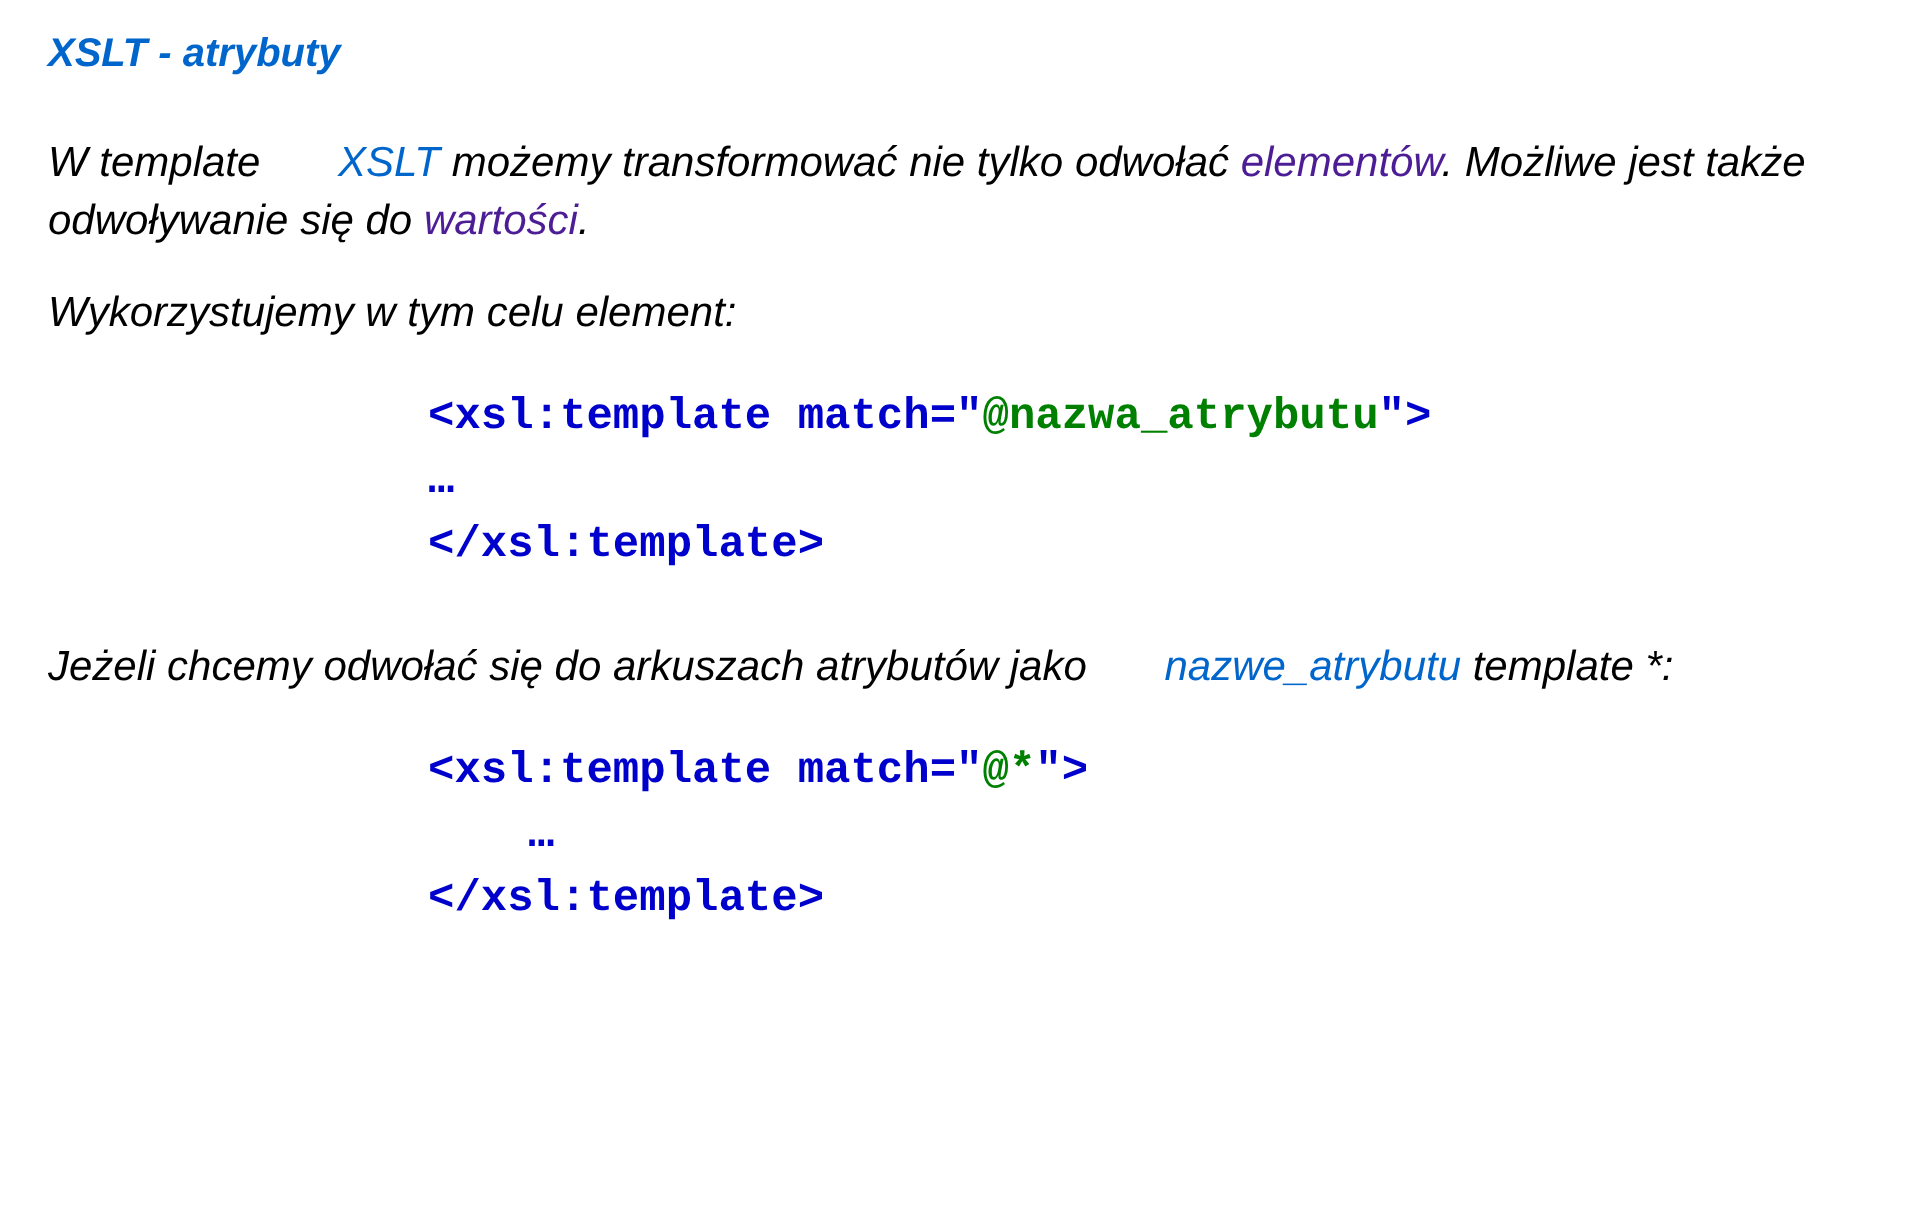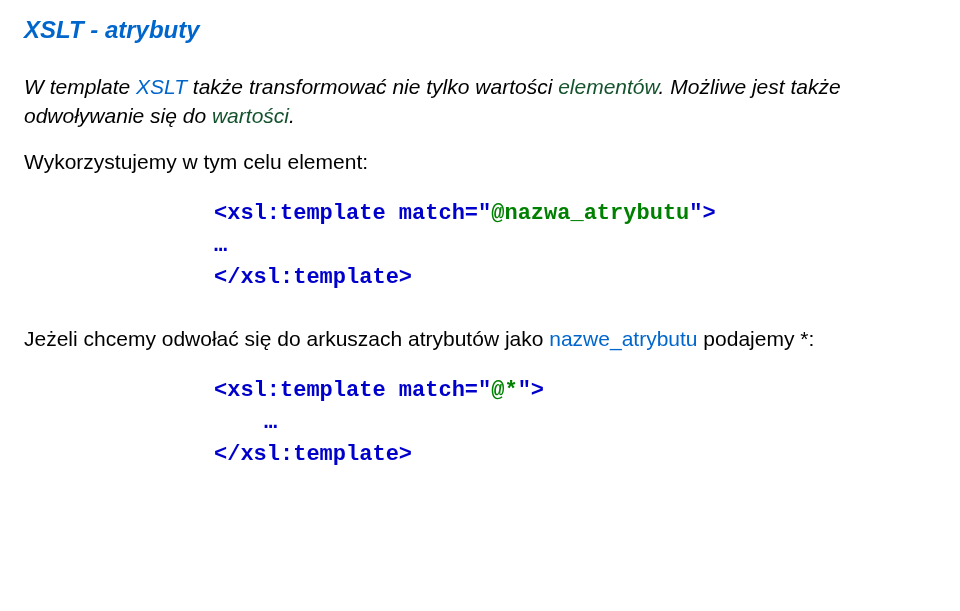--- a/index.html
+++ b/index.html
@@ -9,42 +9,44 @@
     }
     body {
       width: 960px;
       height: 611px;
       background: #ffffff;
       font-family: Verdana, Geneva, sans-serif;
       padding: 16px 24px;
       color: #000000;
     }
     .title {
-      font-size: 24px;
+      font-size: 20px;
       font-weight: bold;
       font-style: italic;
       color: #0066cc;
       margin-bottom: 28px;
     }
     .para {
       font-size: 21px;
       font-style: italic;
       line-height: 1.4;
       margin-bottom: 16px;
     }
     .para2 {
       font-size: 21px;
+      font-style: italic;
       line-height: 1.4;
       margin-bottom: 22px;
     }
     .blue-text {
       color: #0066cc;
+      margin-left: 33px;
     }
     .red-text {
-      color: #14532d;
+      color: #4c1d95;
     }
     .code-block {
       font-family: "Courier New", Courier, monospace;
       font-weight: bold;
       font-size: 22px;
       font-style: normal;
       line-height: 1.45;
       margin-left: 190px;
       margin-bottom: 30px;
     }
@@ -66,35 +68,35 @@
     .ellipsis-indent {
       margin-left: 50px;
     }
   </style>
 </head>
 <body>
 
 <div class="title">XSLT - atrybuty</div>
 
 <div class="para">
-  <span>W template </span><span class="blue-text">XSLT</span><span> także transformować nie tylko wartości </span><span class="red-text">elementów</span><span>. Możliwe jest także odwoływanie się do </span><span class="red-text">wartości</span><span>.</span>
+  <span>W template </span><span class="blue-text">XSLT</span><span> możemy transformować nie tylko odwołać </span><span class="red-text">elementów</span><span>. Możliwe jest także odwoływanie się do </span><span class="red-text">wartości</span><span>.</span>
 </div>
 
 <div class="para2">Wykorzystujemy w tym celu element:</div>
 
 <div class="code-block">
   <div>
     <span class="code-blue">&lt;xsl:template match="</span><span class="code-green">@nazwa_atrybutu</span><span class="code-blue">"&gt;</span>
   </div>
   <div class="code-blue">…</div>
   <div class="code-blue">&lt;/xsl:template&gt;</div>
 </div>
 
 <div class="para2">
-  <span>Jeżeli chcemy odwołać się do arkuszach atrybutów jako </span><span class="blue-text">nazwe_atrybutu</span><span> podajemy </span><span>*</span><span>:</span>
+  <span>Jeżeli chcemy odwołać się do arkuszach atrybutów jako </span><span class="blue-text">nazwe_atrybutu</span><span> template </span><span>*</span><span>:</span>
 </div>
 
 <div class="code-block2">
   <div>
     <span class="code-blue">&lt;xsl:template match="</span><span class="code-green">@*</span><span class="code-blue">"&gt;</span>
   </div>
   <div class="code-blue ellipsis-indent">…</div>
   <div class="code-blue">&lt;/xsl:template&gt;</div>
 </div>
 

